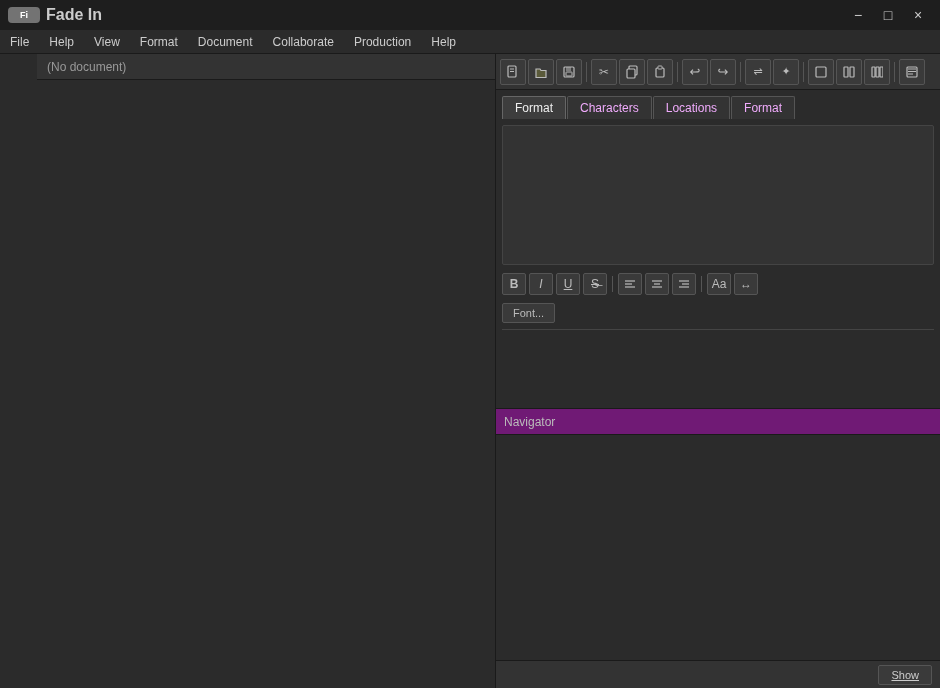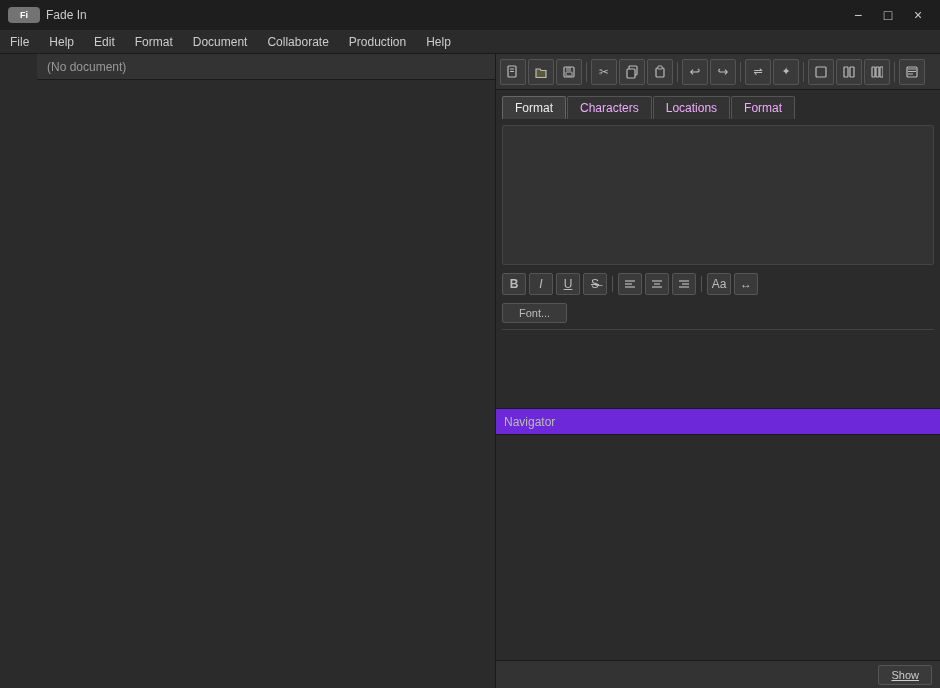--- a/index.html
+++ b/index.html
@@ -34,22 +34,23 @@
       background: #737373;
       border-radius: 4px;
       display: flex;
       align-items: center;
       justify-content: center;
       font-size: 9px;
       font-weight: bold;
       color: white;
     }
     .title-text {
-      font-size: 12px;
+      font-size: 16px;
       color: #ccc;
+      font-weight: bold;
     }
     .title-bar-controls {
       display: flex;
       gap: 2px;
     }
     .title-btn {
       width: 28px;
       height: 20px;
       background: transparent;
       border: none;
@@ -209,21 +210,21 @@
     }
     .fmt-btn.bold { font-weight: bold; }
     .fmt-btn.italic { font-style: italic; }
     .fmt-separator {
       width: 1px;
       height: 16px;
       background: #555;
       margin: 0 2px;
     }
     .font-button {
-      padding: 3px 16px;
+      padding: 3px 10px;
       background: #3a3a3a;
       border: 1px solid #555;
       border-radius: 2px;
       cursor: pointer;
       color: #bbb;
       font-size: 11px;
     }
     .format-bottom {
       border-top: 1px solid #444;
       padding-top: 4px;
@@ -231,21 +232,21 @@
 
     
     .navigator-section {
       height: 280px;
       border-top: 1px solid #1a1a1a;
       display: flex;
       flex-direction: column;
     }
     .navigator-header {
       height: 26px;
-      background: #6d28d9;
+      background: #701a75;
       display: flex;
       align-items: center;
       padding: 0 8px;
       font-size: 12px;
       color: #bbb;
       border-bottom: 1px solid #1a1a1a;
     }
     .navigator-content {
       flex: 1;
       background: #2b2b2b;
@@ -281,21 +282,21 @@
   <div class="title-bar-controls">
     <button class="title-btn">−</button>
     <button class="title-btn">□</button>
     <button class="title-btn close">×</button>
   </div>
 </div>
 
 <div class="menu-bar">
   <div class="menu-item">File</div>
   <div class="menu-item">Help</div>
-  <div class="menu-item">Edit</div>
+  <div class="menu-item">View</div>
   <div class="menu-item">Format</div>
   <div class="menu-item">Document</div>
   <div class="menu-item">Collaborate</div>
   <div class="menu-item">Production</div>
   <div class="menu-item">Help</div>
 </div>
 
 <div class="main-layout">
 
   <div class="left-panel">

